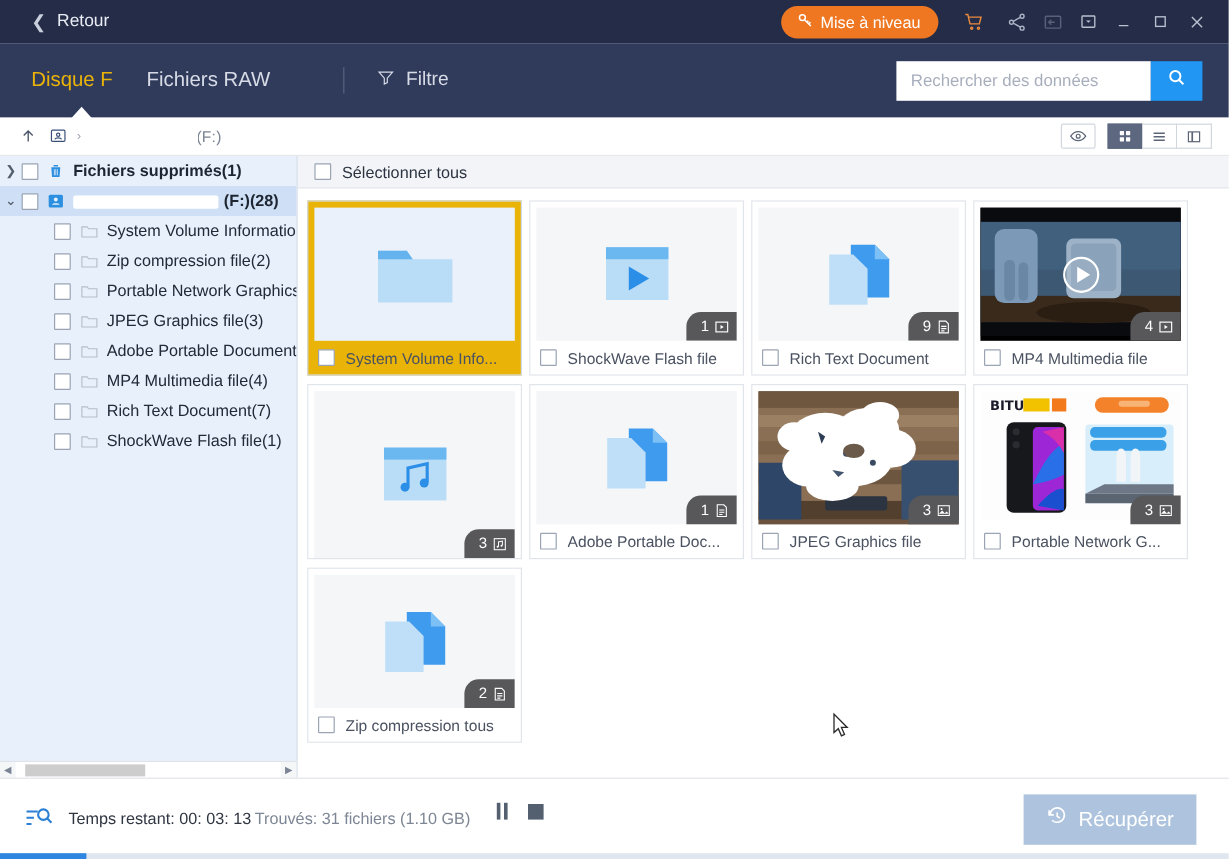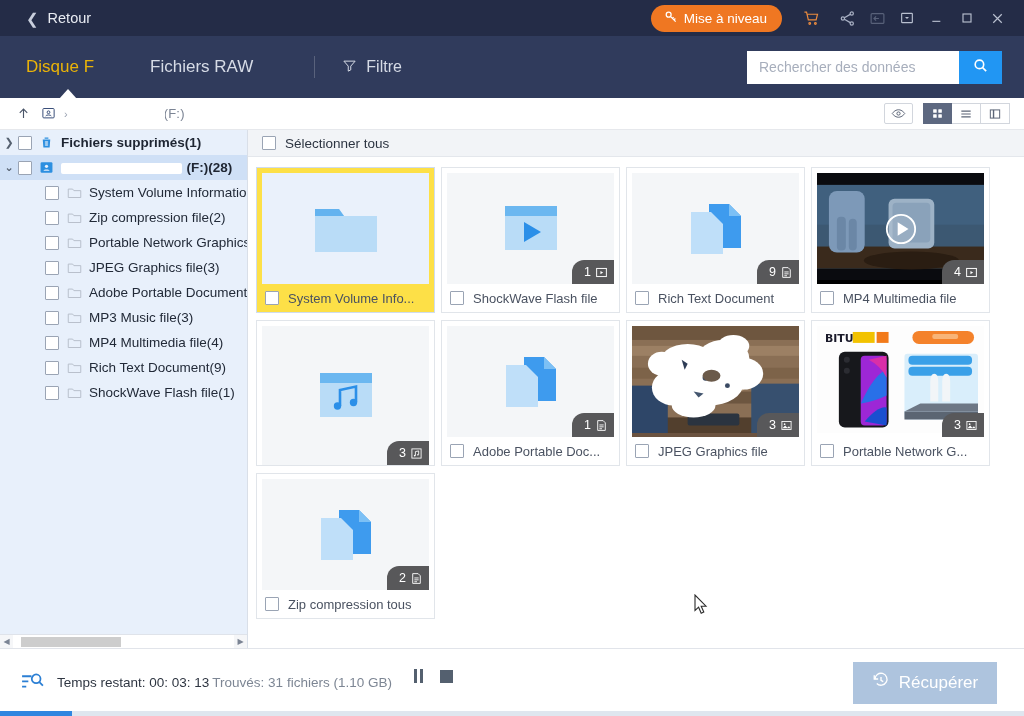--- a/index.html
+++ b/index.html
@@ -40,21 +40,21 @@
   .tabbar {
     height: 62px; background: #303b5c; display: flex; align-items: center;
     flex: 0 0 62px; position: relative;
   }
   .tab {
     font-size: 17px; color: #d6dbe6; cursor: pointer; position: relative;
     padding: 0 4px; white-space: nowrap;
   }
   .tab.active { color: #eab308; }
   .tab-disque { margin-left: 22px; }
-  .tab-raw { margin-left: 48px; }
+  .tab-raw { margin-left: 20px; }
   .tab-pointer {
     position: absolute; left: 59px; bottom: -1px;
     width: 0; height: 0; border-left: 9px solid transparent;
     border-right: 9px solid transparent; border-bottom: 10px solid #fff;
   }
   .vdiv { width: 1px; height: 22px; background: #5a6party; background: #59627c; margin-left: 57px; }
   .filtre {
     display: flex; align-items: center; gap: 9px; margin-left: 27px;
     color: #d6dbe6; font-size: 16px; cursor: pointer;
   }
@@ -152,21 +152,21 @@
     border-bottom: 1px solid #e4e7ec; cursor: pointer;
   }
   .grid {
     flex: 1; padding: 10px 0 0 8px; display: flex; flex-wrap: wrap;
     align-content: flex-start; gap: 7px 6px; overflow: hidden;
   }
   .tile {
     width: 179px; height: 146px; border: 1px solid #e1e5ea; background: #fff;
     display: flex; flex-direction: column; cursor: pointer;
   }
-  .tile.selected { background: #fde047; border-color: #cfdcee; }
+  .tile.selected { background: #eab308; border-color: #cfdcee; }
   .thumb {
     flex: 1; margin: 5px 5px 0 5px; background: #f4f6f8; position: relative;
     display: flex; align-items: center; justify-content: center; overflow: hidden;
   }
   .tile.selected .thumb { background: #eaf1fb; }
   .tilelabel {
     height: 28px; flex: 0 0 28px; display: flex; align-items: center; gap: 9px;
     padding: 0 6px 0 8px; font-size: 13px; color: #4a5261;
     white-space: nowrap; overflow: hidden;
   }
@@ -430,39 +430,30 @@
           </span>
           <span>Adobe Portable Document(1)</span>
         </div>
         <div class="tnode child">
           <span class="cb"></span>
           <span class="ico">
             <svg width="15" height="13" viewBox="0 0 24 20" fill="none" stroke="#b5bdc9" stroke-width="1.5">
                 <path d="M2 4.5h7l2 2.5h11v11H2z"></path>
               </svg>
           </span>
-          <span>MP3 Music file(3)</span>
+          <span>MP4 Multimedia file(4)</span>
         </div>
         <div class="tnode child">
           <span class="cb"></span>
           <span class="ico">
             <svg width="15" height="13" viewBox="0 0 24 20" fill="none" stroke="#b5bdc9" stroke-width="1.5">
                 <path d="M2 4.5h7l2 2.5h11v11H2z"></path>
               </svg>
           </span>
-          <span>MP4 Multimedia file(4)</span>
-        </div>
-        <div class="tnode child">
-          <span class="cb"></span>
-          <span class="ico">
-            <svg width="15" height="13" viewBox="0 0 24 20" fill="none" stroke="#b5bdc9" stroke-width="1.5">
-                <path d="M2 4.5h7l2 2.5h11v11H2z"></path>
-              </svg>
-          </span>
-          <span>Rich Text Document(9)</span>
+          <span>Rich Text Document(7)</span>
         </div>
         <div class="tnode child">
           <span class="cb"></span>
           <span class="ico">
             <svg width="15" height="13" viewBox="0 0 24 20" fill="none" stroke="#b5bdc9" stroke-width="1.5">
                 <path d="M2 4.5h7l2 2.5h11v11H2z"></path>
               </svg>
           </span>
           <span>ShockWave Flash file(1)</span>
         </div>

